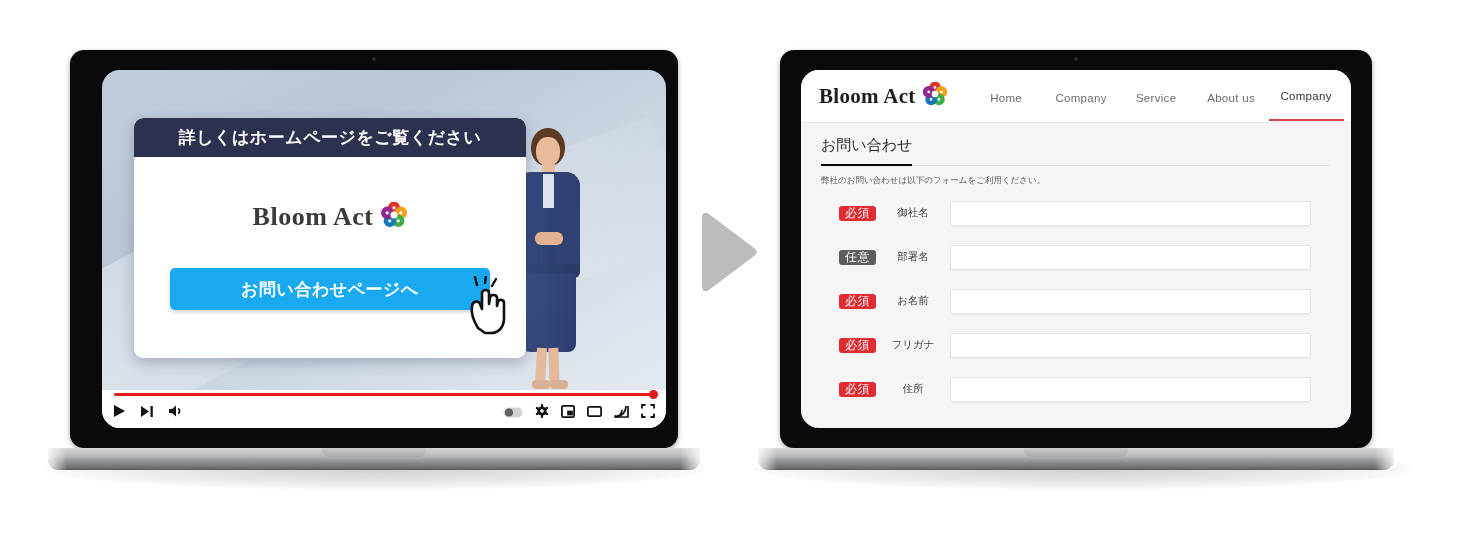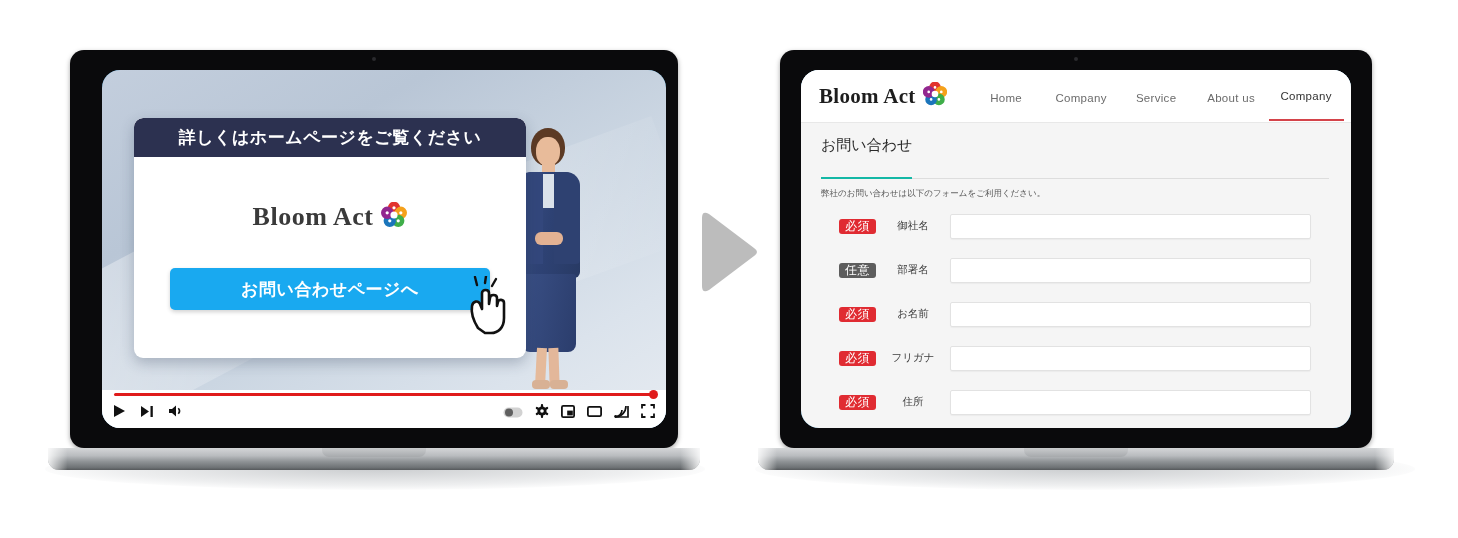--- a/index.html
+++ b/index.html
@@ -57,22 +57,22 @@
   .site-head{height:52px;background:#fff;display:flex;align-items:center;padding:0 0 0 18px;
        border-bottom:1px solid #e8e8e8;position:relative;}
   .brand{display:flex;align-items:center;gap:7px;}
   .brand .bt{font-family:"Liberation Serif","DejaVu Serif",serif;font-size:21px;
        font-weight:bold;color:#1d1d1d;letter-spacing:.3px;white-space:nowrap;}
   .nav{display:flex;align-items:flex-end;margin-left:22px;}
   .nav a{font-size:11.5px;color:#6b6b6b;text-decoration:none;padding:18px 0 17px;
        width:75px;text-align:center;display:block;letter-spacing:.3px;}
   .nav a.on{color:#333;border-bottom:2px solid #d4434a;}
   .sec{padding:13px 22px 0 20px;}
-  .sec-title{font-size:15px;color:#2a2a2a;display:inline-block;padding-bottom:22px;
-       border-bottom:2px solid #14b8a6;}
+  .sec-title{font-size:15px;color:#2a2a2a;display:inline-block;padding-bottom:9px;
+       border-bottom:2px solid #000000;}
   .sec-rule{height:1px;background:#ddd;margin-top:-1px;}
   .lead{text-align:left;font-size:8.5px;color:#555;margin:9px 0 0;}
   .form{margin-top:12px;}
   .row{display:flex;align-items:center;height:28px;margin-bottom:16px;padding-left:18px;}
   .badge{width:37px;height:15px;border-radius:3px;color:#fff;font-size:12px;
        display:flex;align-items:center;justify-content:center;letter-spacing:.5px;}
   .badge.req{background:#e02b32;}
   .badge.opt{background:#5d5d5d;}
   .flabel{width:74px;text-align:center;font-size:10.5px;color:#3d3d3d;}
   .field{flex:1;height:21px;background:#fff;border:1px solid #e2e2e2;border-radius:2px;

